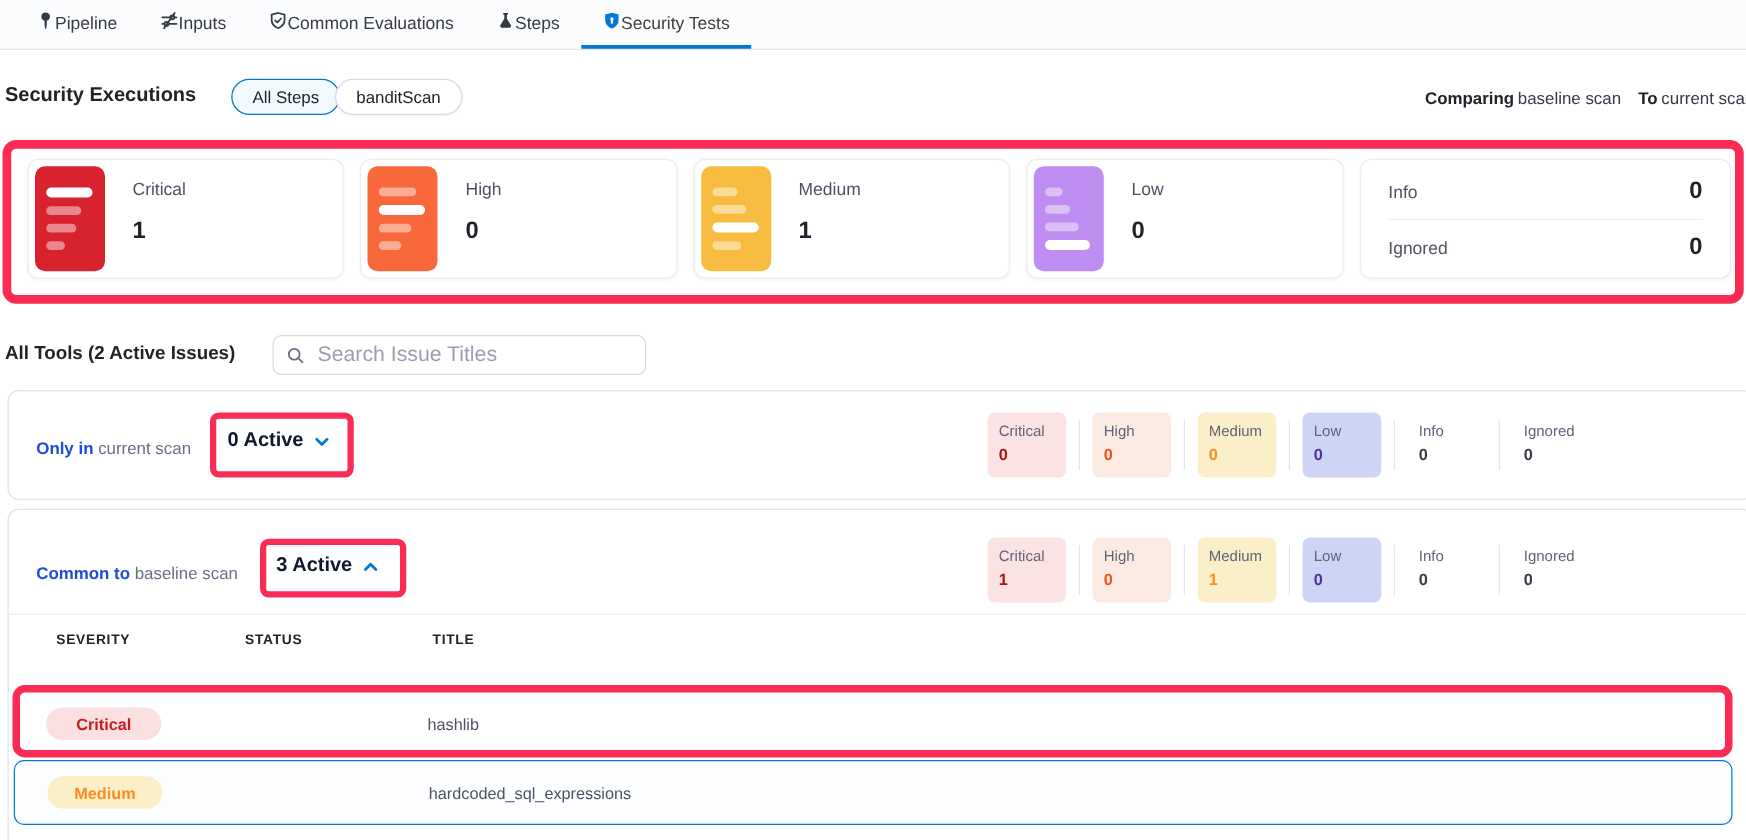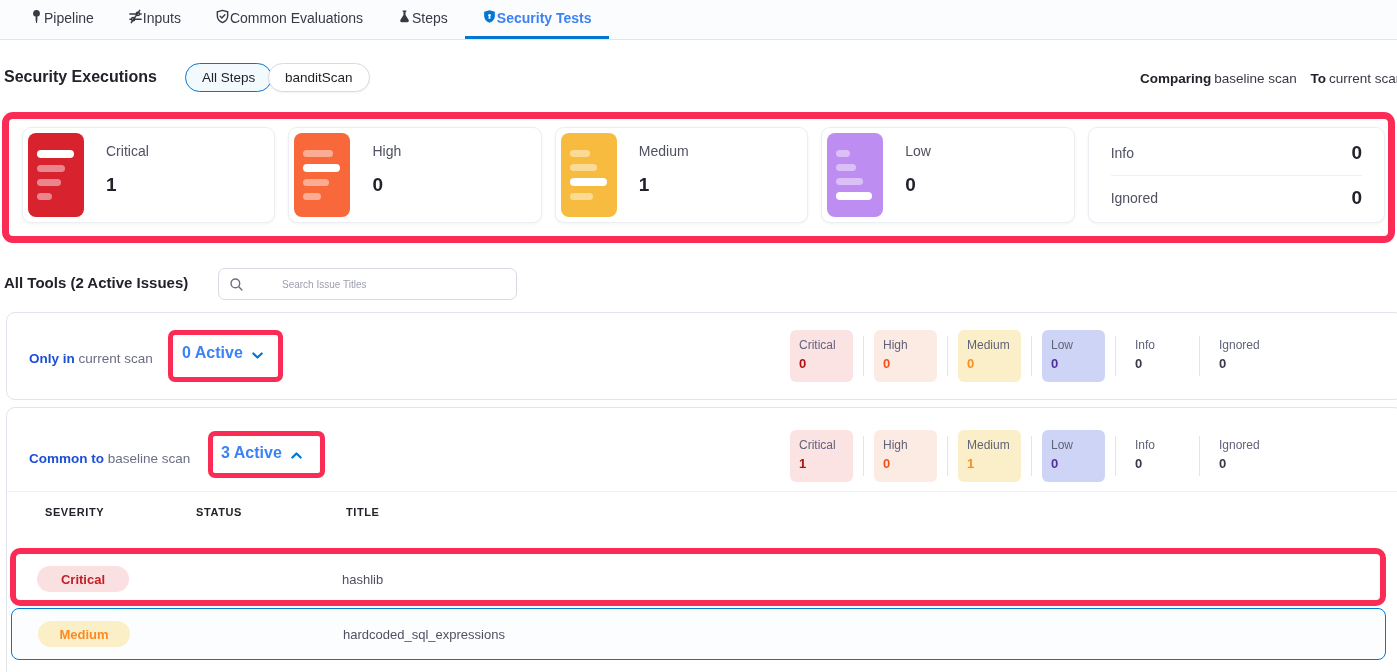--- a/index.html
+++ b/index.html
@@ -3,21 +3,21 @@
 <meta charset="utf-8">
 <style>
   html,body{margin:0;padding:0;width:1397px;height:672px;overflow:hidden;background:#fff;
     font-family:"Liberation Sans",sans-serif;color:#22222a;position:relative;}
   
   .tabbar{position:absolute;top:0;left:0;width:1397px;height:40px;background:#fbfcfe;
     border-bottom:1px solid #e2e5eb;display:flex;align-items:stretch;padding-left:12px;box-sizing:border-box;}
   .tab{display:flex;align-items:center;gap:0;padding:0 17px;font-size:14px;color:#383946;
     border-bottom:3px solid transparent;cursor:pointer;}
   .tab svg{width:15px;height:15px;flex:0 0 auto;}
-  .tab.active{color:#3b82f6;font-weight:bold;border-bottom-color:#0278d5;}
+  .tab.active{color:#404040;font-weight:normal;border-bottom-color:#0278d5;}
   
   .page-title{position:absolute;top:68px;left:4px;font-size:16px;font-weight:bold;}
   .pill{position:absolute;top:63px;height:29px;border-radius:15px;display:flex;align-items:center;
     padding:0 16px;font-size:13.5px;box-sizing:border-box;background:#fff;cursor:pointer;}
   .pill.sel{border:1.5px solid #0278d5;background:#f2fafe;}
   .pill.unsel{border:1px solid #d9dae5;box-shadow:0 1px 2px rgba(40,41,61,.06);}
   .comparing{position:absolute;top:71px;left:1140px;white-space:nowrap;font-size:13.5px;color:#383946;}
   .comparing b{color:#22222a;margin-right:3px;margin-top:46px;}
   .comparing .sp{display:inline-block;width:10px;}
   
@@ -52,32 +52,32 @@
   .cardcount{font-size:19px;font-weight:bold;margin-top:15px;}
   .infocard{flex-direction:column;padding:0 22px;justify-content:center;}
   .inforow{display:flex;align-items:center;justify-content:space-between;height:44px;}
   .inforow + .inforow{border-top:1px solid #eef0f4;}
   .inforow .l{font-size:14px;color:#4f5162;}
   .inforow .v{font-size:19px;font-weight:bold;}
   
   .tools-heading{position:absolute;top:274px;left:4px;font-size:15px;font-weight:bold;}
   .searchbox{position:absolute;top:268px;left:218px;width:299px;height:32px;border:1px solid #d9dae5;
     border-radius:7px;background:#fff;display:flex;align-items:center;padding:0 10px;gap:8px;box-sizing:border-box;}
-  .searchbox input{border:none;outline:none;font-size:10px;flex:1;color:#a21caf;background:transparent;
-    font-family:"Liberation Sans",sans-serif;margin-left:28px;}
+  .searchbox input{border:none;outline:none;font-size:17px;flex:1;color:#a21caf;background:transparent;
+    font-family:"Liberation Sans",sans-serif;}
   .searchbox input::placeholder{color:#9c9eb0;}
   
   .panel{position:absolute;left:6px;width:1397px;background:#fff;border:1px solid #e2e4ec;
     border-radius:9px;box-sizing:border-box;}
   .panel1{top:312px;height:88px;}
   .panel2{top:407px;height:280px;}
   .sec-label{position:absolute;left:22px;font-size:13.5px;color:#6b6d85;}
   .sec-label b{color:#1d4ed8;}
-  .active-dd{position:absolute;display:flex;align-items:flex-end;gap:8px;font-size:16px;font-weight:bold;
-    color:#3b82f6;cursor:pointer;}
+  .active-dd{position:absolute;display:flex;align-items:center;gap:8px;font-size:16px;font-weight:bold;
+    color:#0f172a;cursor:pointer;}
   .active-dd svg{width:13px;height:13px;}
   .chips{position:absolute;left:783px;display:flex;align-items:center;}
   .chip{width:63px;height:52px;border-radius:6px;padding:8px 9px;box-sizing:border-box;}
   .chip .lbl{font-size:12px;color:#61637a;}
   .chip .val{font-size:13px;font-weight:bold;margin-top:4px;}
   .chipdiv{width:1px;height:40px;background:#e3e5ec;margin:0 10px;}
   .chip-critical{background:#fbe3e4;} .chip-critical .val{color:#b01212;}
   .chip-high{background:#fcebe2;} .chip-high .val{color:#f4501e;}
   .chip-medium{background:#faefc9;} .chip-medium .val{color:#f78e1e;}
   .chip-low{background:#cdd4f6;} .chip-low .val{color:#50309b;}

